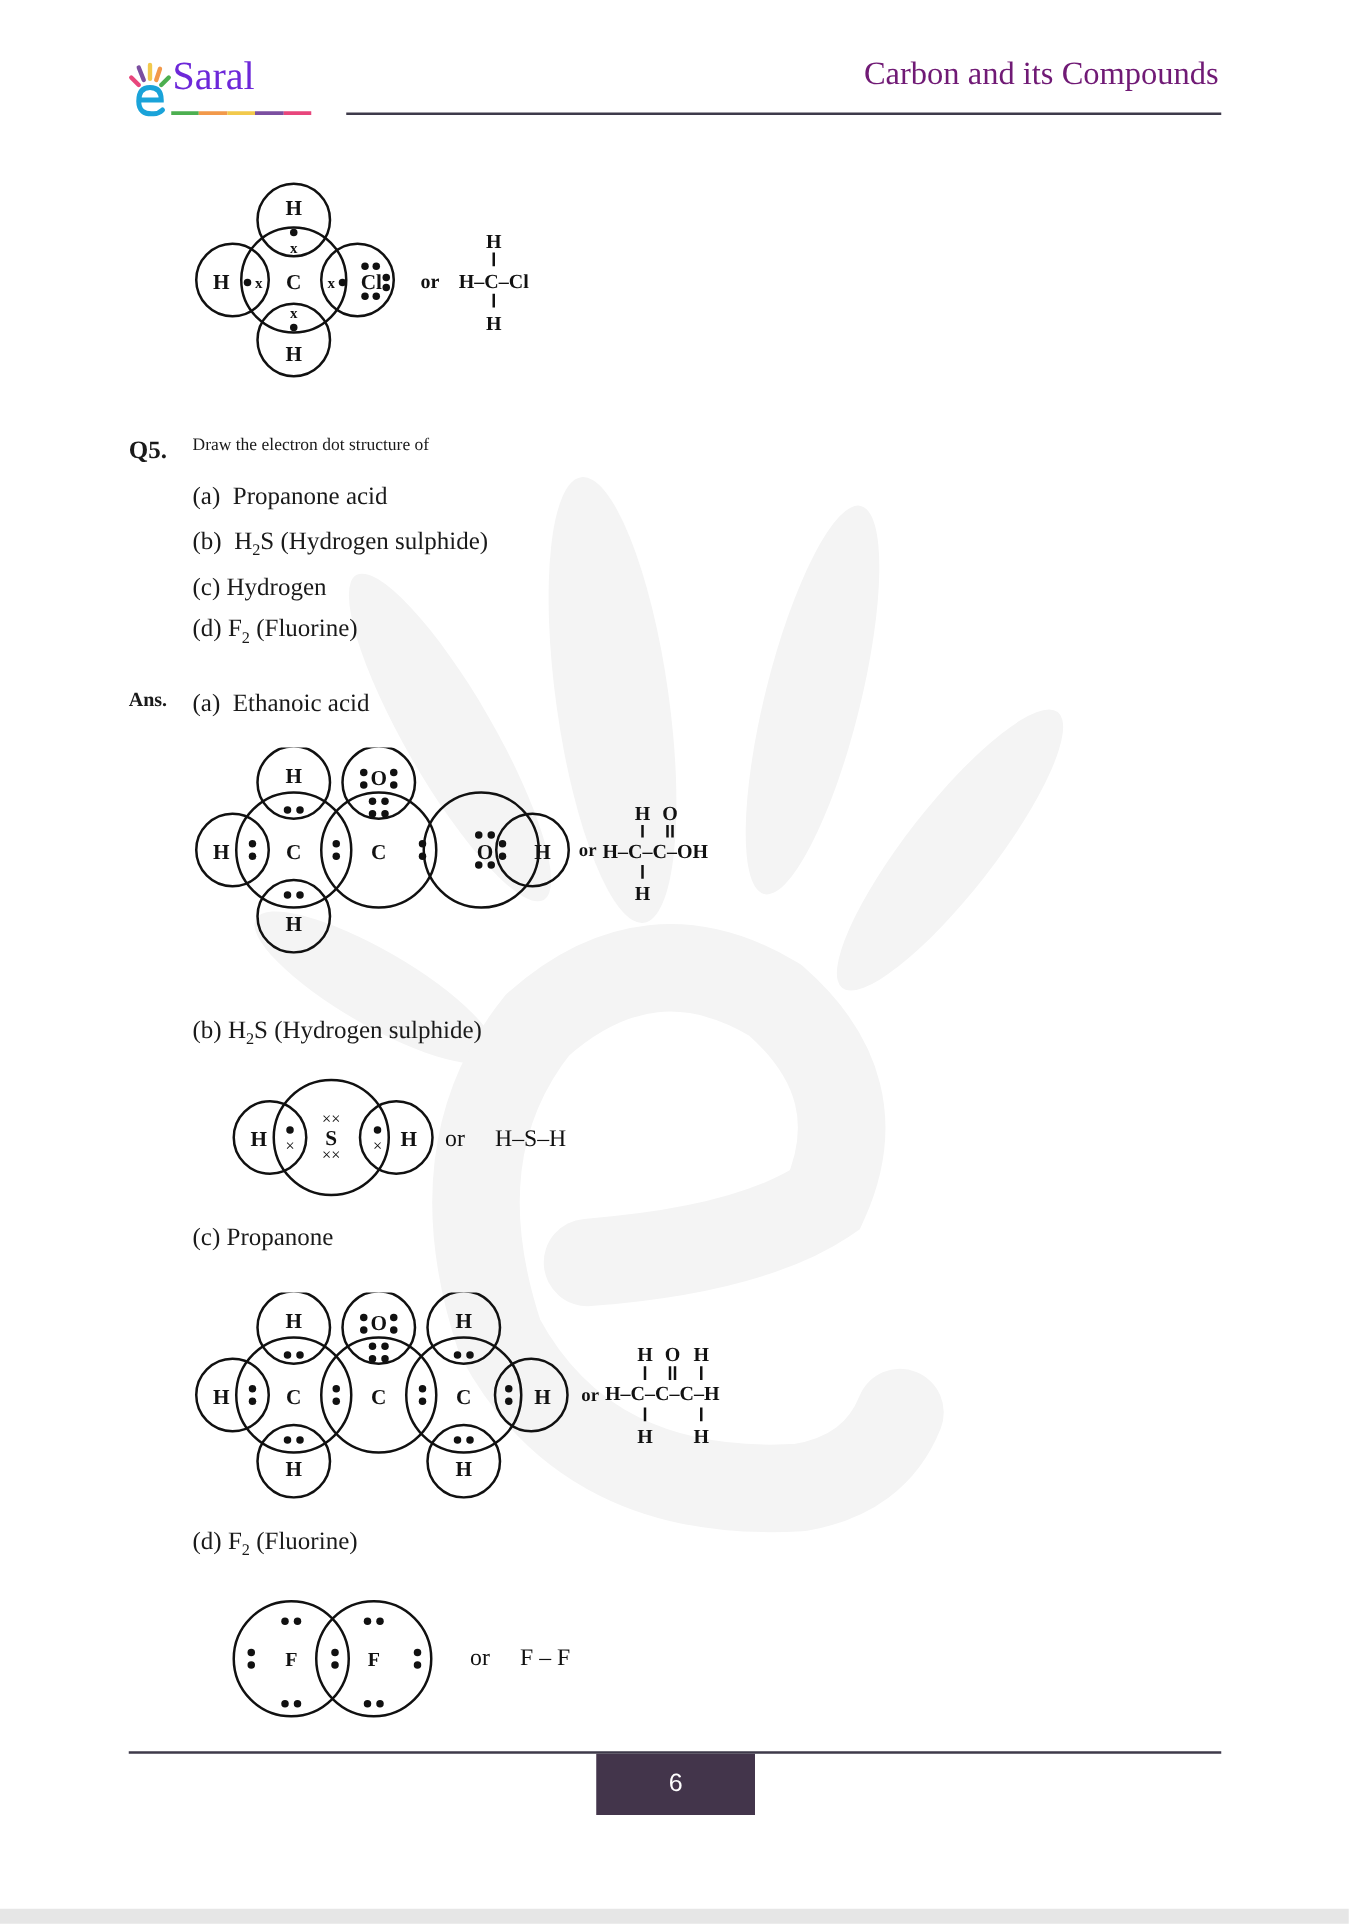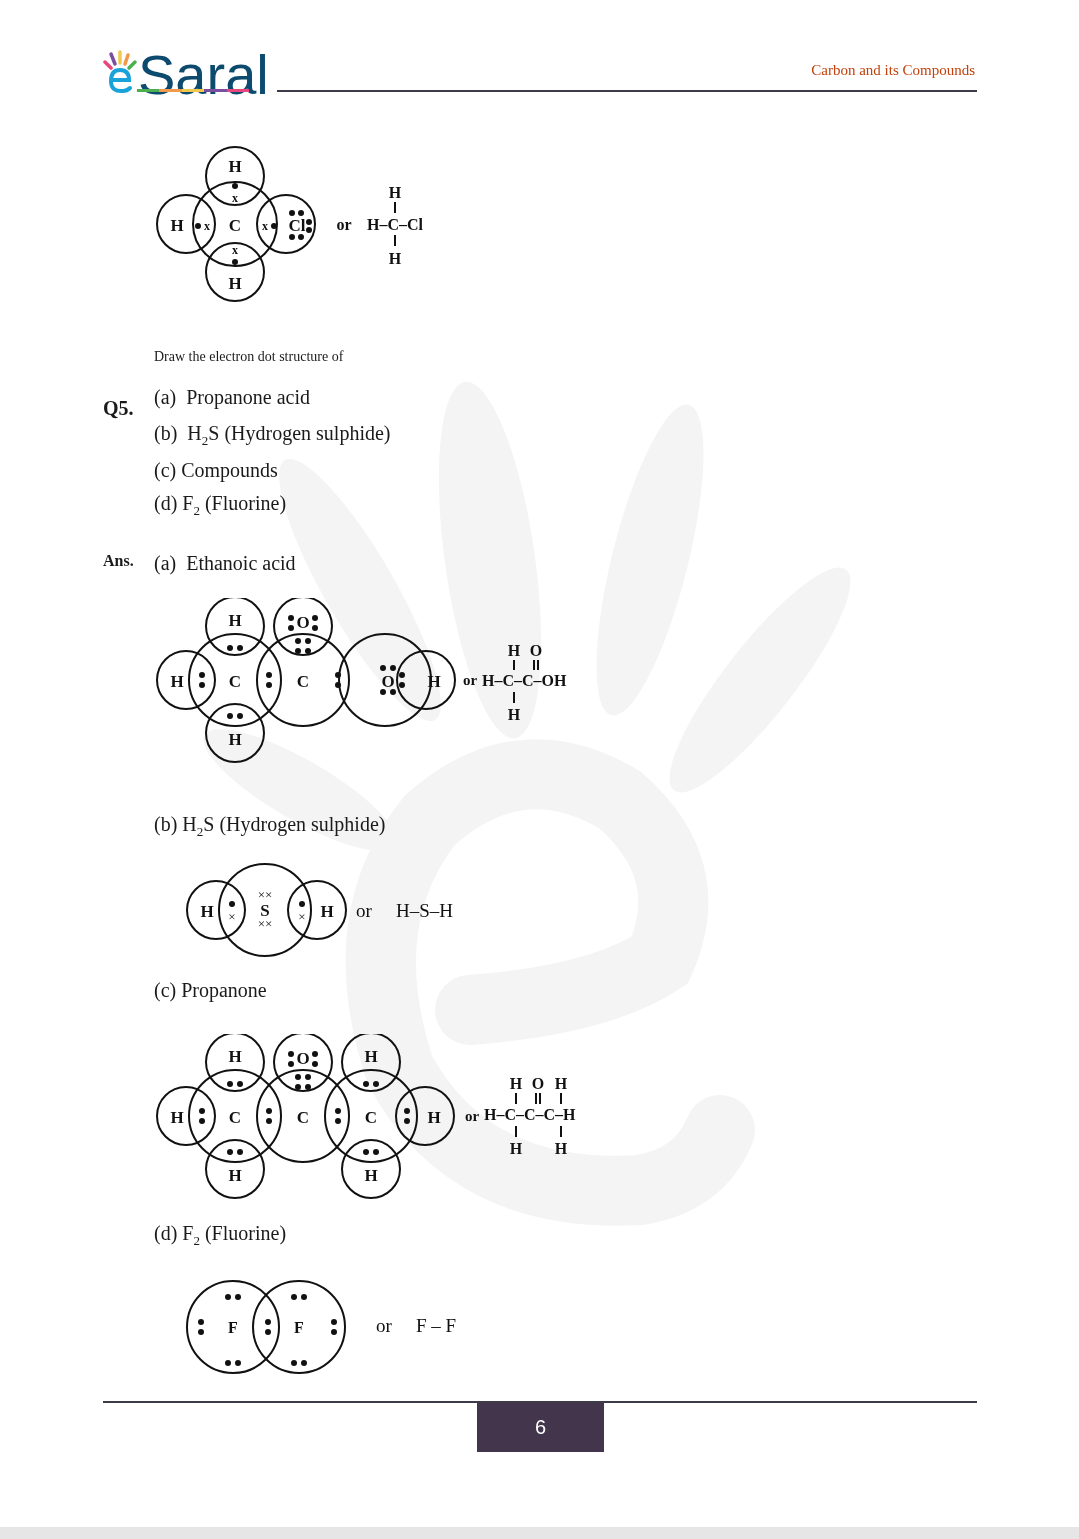--- a/index.html
+++ b/index.html
@@ -3,26 +3,26 @@
 <meta charset="utf-8">
 <style>
   html, body { margin: 0; padding: 0; }
   body {
     width: 1079px; height: 1539px; position: relative; overflow: hidden;
     background: #ffffff; font-family: "Liberation Serif", "DejaVu Serif", serif; color: #1a1a1a;
   }
   .abs { position: absolute; }
   .watermark { position: absolute; left: 0; top: 0; width: 1079px; height: 1539px; pointer-events: none; }
   .logo { left: 103px; top: 48px; height: 50px; width: 150px; }
-  .logo-text { position: absolute; left: 35px; top: -6px; font-family: Liberation Sans, sans-serif; font-size: 56px; font-weight: 400; color: #0c4a6e; letter-spacing: 0px; }
+  .logo-text { position: absolute; left: 35px; top: -6px; font-family: Liberation Serif, serif; font-size: 32px; font-weight: 400; color: #6d28d9; letter-spacing: 0px; }
   .logo-bar { position: absolute; left: 34px; top: 41px; height: 3px; width: 112px; display: flex; }
   .logo-bar span { flex: 1; height: 3px; }
-  .header-title { right: 104px; top: 62px; font-size: 15px; color: #c2410c; }
+  .header-title { right: 104px; top: 44px; font-size: 26px; color: #701a75; }
   .header-rule { left: 277px; top: 90px; width: 700px; height: 2px; background: #3e3a4a; }
-  .q-label { left: 103px; top: 349px; font-size: 20px; font-weight: bold; margin-top: 48px; }
+  .q-label { left: 103px; top: 349px; font-size: 20px; font-weight: bold; }
   .q-text { left: 154px; top: 349px; font-size: 14px; }
   .item { left: 154px; font-size: 20px; }
   .ans-label { left: 103px; top: 552px; font-size: 16px; font-weight: bold; }
   .ans-text { left: 154px; top: 552px; font-size: 20px; }
   .sub { font-size: 13px; position: relative; top: 5px; }
   .footer-rule { left: 103px; top: 1401px; width: 874px; height: 2px; background: #3e3a4a; }
   .page-box { left: 477px; top: 1403px; width: 127px; height: 49px; background: #43354b; color: #fff;
     font-family: "Liberation Sans", "DejaVu Sans", sans-serif; font-size: 20px; display:flex; align-items:center; justify-content:center; }
   .bottom-bar { left: 0; top: 1527px; width: 1079px; height: 12px; background: #e6e6e6; }
   svg text.b { font-family: "Liberation Serif", "DejaVu Serif", serif; font-weight: bold; fill: #111; }
@@ -100,21 +100,21 @@
 
 <div class="abs q-label">Q5.</div>
 <div class="abs q-text">Draw the electron dot structure of</div>
 <div class="abs item" style="top:386px;">
   <span>(a)</span>&nbsp; <span>Propanone acid</span>
 </div>
 <div class="abs item" style="top:422px;">
   <span>(b)</span>&nbsp; <span>H</span><span class="sub">2</span><span>S (Hydrogen sulphide)</span>
 </div>
 <div class="abs item" style="top:459px;">
-  <span>(c)</span> <span>Compounds</span>
+  <span>(c)</span> <span>Hydrogen</span>
 </div>
 <div class="abs item" style="top:492px;">
   <span>(d)</span> <span>F</span><span class="sub">2</span> <span>(Fluorine)</span>
 </div>
 
 <div class="abs ans-label">Ans.</div>
 <div class="abs ans-text" style="white-space:pre;">(a)  Ethanoic acid</div>
 
 <svg class="abs" style="left:150px;top:598px;" width="440" height="165">
   <circle class="c" cx="85" cy="82" r="46"></circle>

